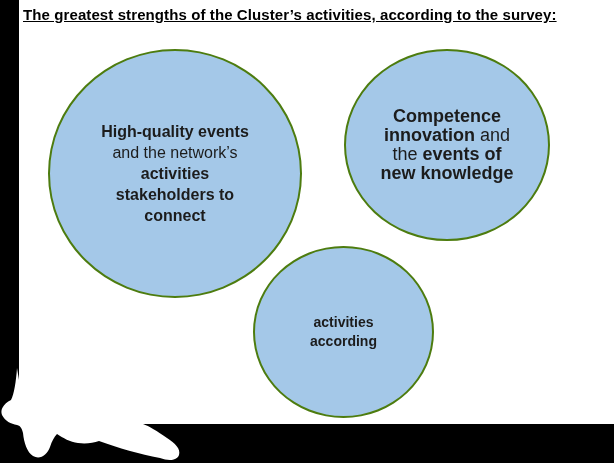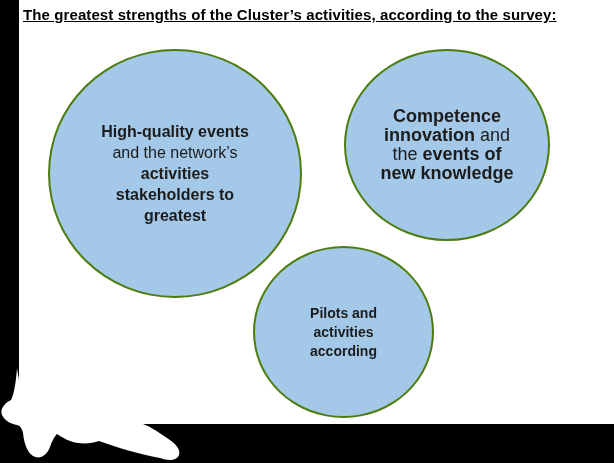--- a/index.html
+++ b/index.html
@@ -64,36 +64,35 @@
   <div class="panel"></div>
 
   <div class="title">The greatest strengths of the Cluster’s activities, according to the survey:</div>
 
   <div class="bubble bubble-1">
     <div class="txt">
       <span class="line"><span class="b">High-quality events</span></span>
       <span class="line"><span>and the network’s</span></span>
       <span class="line"><span class="b">activities</span></span>
       <span class="line"><span class="b">stakeholders to</span></span>
-      <span class="line"><span class="b">greatest</span></span>
+      <span class="line"><span class="b">connect</span></span>
     </div>
   </div>
 
   <div class="bubble bubble-2">
     <div class="txt">
       <span class="line"><span class="b">Competence</span></span>
       <span class="line"><span class="b">innovation</span><span> and</span></span>
       <span class="line"><span>the </span><span class="b">events of</span></span>
       <span class="line"><span class="b">new knowledge</span></span>
     </div>
   </div>
 
   <div class="bubble bubble-3">
     <div class="txt">
-      <span class="line"><span class="b">Pilots and</span></span>
       <span class="line"><span class="b">activities</span></span>
       <span class="line"><span class="b">according</span></span>
     </div>
   </div>
 
   <svg class="blob" viewBox="0 0 200 95" xmlns="http://www.w3.org/2000/svg" aria-hidden="true">
     <path fill="#ffffff" d="M 17 0
       C 16 14 14 26 11 32
       C 3 36 0 42 2 47
       C 5 53 11 56 17 57

